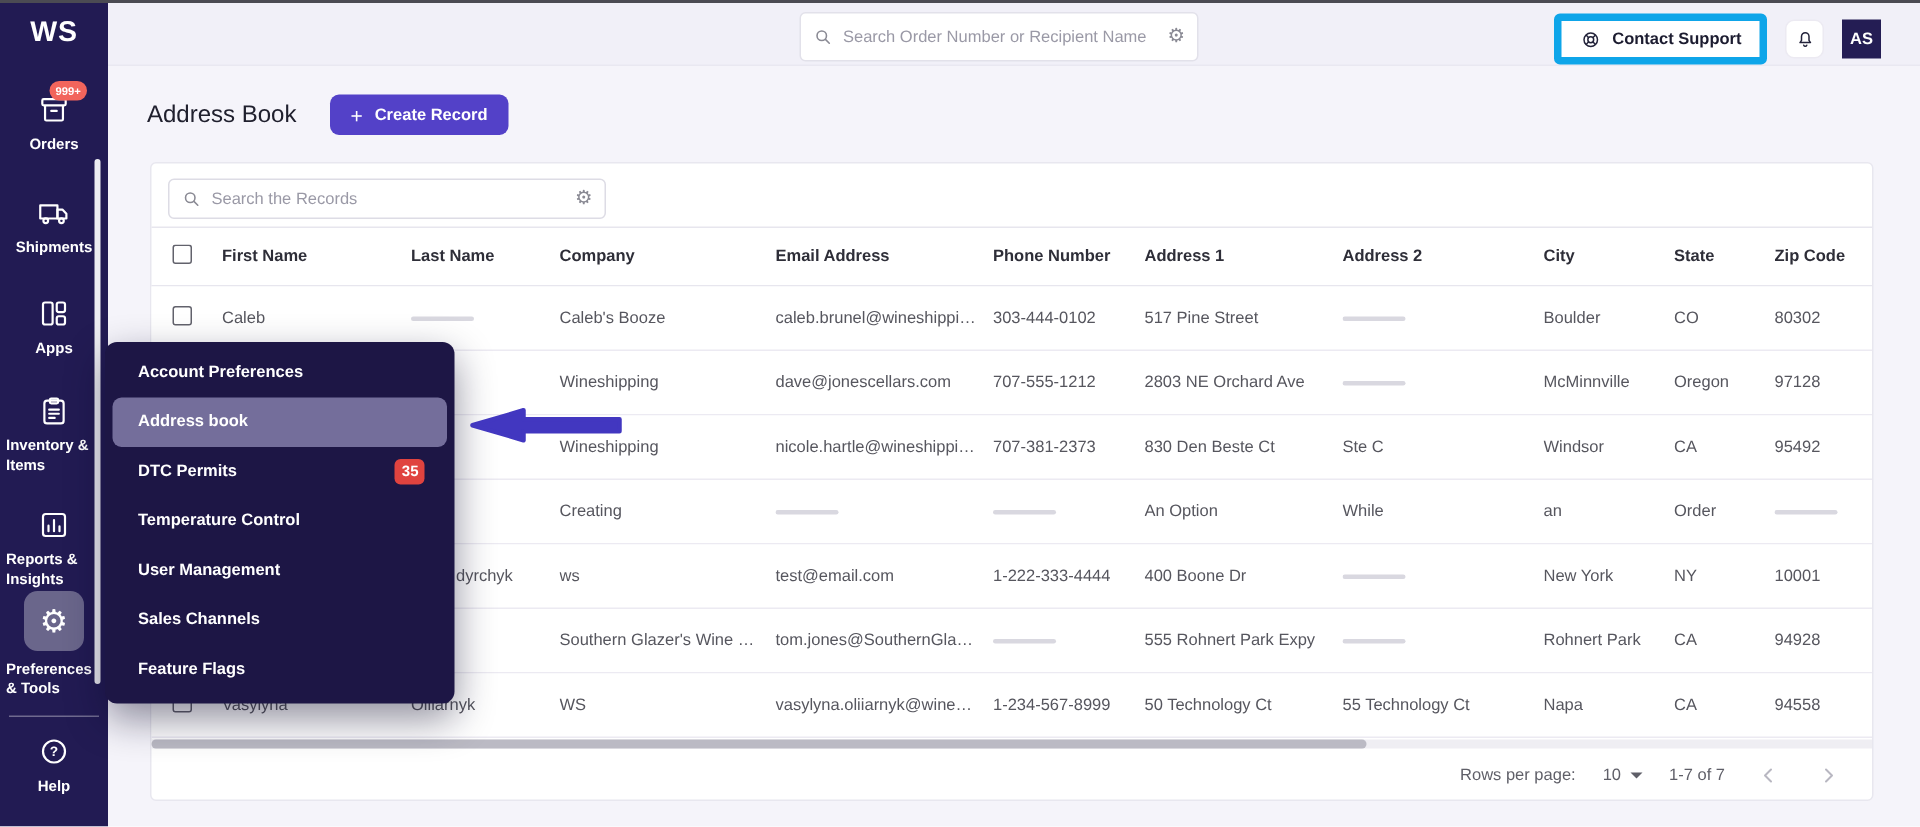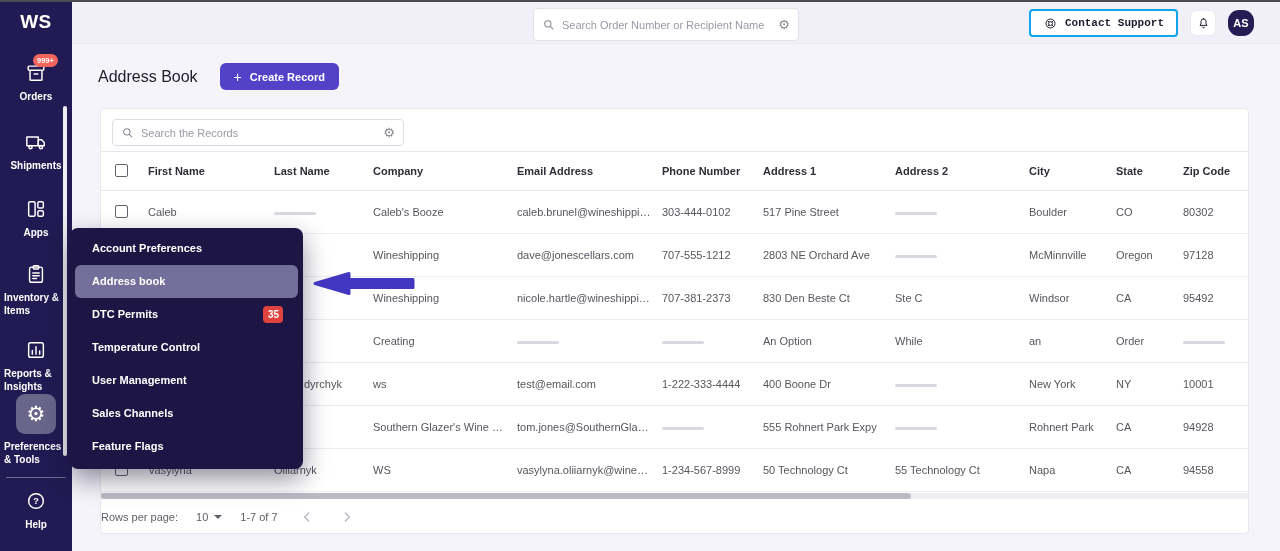--- a/index.html
+++ b/index.html
@@ -37,24 +37,24 @@
   .org-ic { width:28px; height:28px; border-radius:7px; background:#241d54; display:flex; align-items:center; justify-content:center; }
   .org-name { font-size:13px; font-weight:700; color:#1b1b32; }
   .tsearch { position:absolute; left:461px; top:8px; width:266px; height:33px; background:#fff;
              border:1px solid #e2e1ea; border-radius:4px; display:flex; align-items:center; padding:0 8px; gap:6px; }
   .tsearch input { border:0; outline:0; flex:1; font-size:11px; color:#3a3a44; background:transparent;
                    font-family:"Liberation Sans", sans-serif; }
   .tsearch input::placeholder, .rsearch input::placeholder { color:#9a99a6; }
   .gear-small { font-family:"DejaVu Sans", sans-serif; font-size:13px; color:#8a8a94; line-height:1; cursor:pointer; }
   .top-right { position:absolute; right:26px; top:9px; display:flex; align-items:center; gap:12px; }
   .support-btn { height:25px; display:flex; align-items:center; gap:7px; padding:12px 12px; background:#fff;
-                 border:2px solid #0ea5e9; border-radius:4px; font-size:11px; font-weight:700; color:#1c1c30; cursor:pointer;font-family:Liberation Mono, monospace; }
+                 border:5px solid #0ea5e9; border-radius:4px; font-size:11px; font-weight:700; color:#1c1c30; cursor:pointer; }
   .bell-btn { width:26px; height:26px; background:#fff; border-radius:6px; border:1px solid #eceaf2;
               display:flex; align-items:center; justify-content:center; cursor:pointer; }
-  .avatar { width:26px; height:26px; background:#241d54; border-radius:11px; color:#fff;
+  .avatar { width:26px; height:26px; background:#241d54; border-radius:0; color:#fff;
             font-size:11px; font-weight:700; display:flex; align-items:center; justify-content:center; cursor:pointer; }
 
   
   .page-head { position:absolute; left:98px; top:63px; display:flex; align-items:center; gap:22px; z-index:5; }
   .page-title { font-size:16px; font-weight:500; color:#20202e; }
   .create-btn { height:27px; padding:0 14px; background:#5341c8; border:0; border-radius:6px; color:#fff;
                 font-size:11px; font-weight:700; display:flex; align-items:center; gap:8px; cursor:pointer;
                 font-family:"Liberation Sans", sans-serif; }
   .create-btn .plus { font-size:14px; font-weight:400; }
 
@@ -72,21 +72,21 @@
   .trow { height:43px; border-bottom:1px solid #eceaf2; font-size:11px; color:#56565e; background:#fff; }
   .cell { overflow:hidden; white-space:nowrap; text-overflow:ellipsis; padding-right:10px; }
   .cell-cb { padding-left:14px; }
   .checkbox { width:13px; height:13px; border:1.5px solid #62626c; border-radius:2px; background:#fff;
               display:inline-block; cursor:pointer; }
   .dash { display:inline-block; width:42px; height:3px; background:#d9d8e0; border-radius:2px; vertical-align:middle; }
   .trow:nth-child(5) .cell-c1 { padding-left:30px; }
   .hscroll { position:absolute; left:0; right:0; top:384px; height:6px; background:#efeef3; }
   .hscroll .thumb { position:absolute; left:0; top:0; height:6px; width:810px; background:#bbbac4; border-radius:3px; cursor:pointer; }
   .tfoot { position:absolute; left:0; right:0; top:390px; height:35px; display:flex; align-items:center;
-           justify-content:flex-start; gap:18px; padding-right:18px; font-size:11px; color:#5f5f68; }
+           justify-content:flex-end; gap:18px; padding-right:18px; font-size:11px; color:#5f5f68; }
   .rpp { display:flex; align-items:center; gap:6px; cursor:pointer; }
   .caret-down { width:0; height:0; border-left:4px solid transparent; border-right:4px solid transparent;
                 border-top:4px solid #5f5f68; }
   .pg-btn { width:22px; height:22px; display:flex; align-items:center; justify-content:center; cursor:pointer; }
 
   
   .menu { position:absolute; left:70px; top:228px; width:233px; background:#1d1645; border-radius:8px;
           padding:4px 0 6px; z-index:40; box-shadow:0 10px 26px rgba(10,8,40,.45); }
   .menu-item { position:relative; height:33px; line-height:33px; padding-left:22px; color:#fff;
                font-size:11px; font-weight:700; cursor:pointer; }

